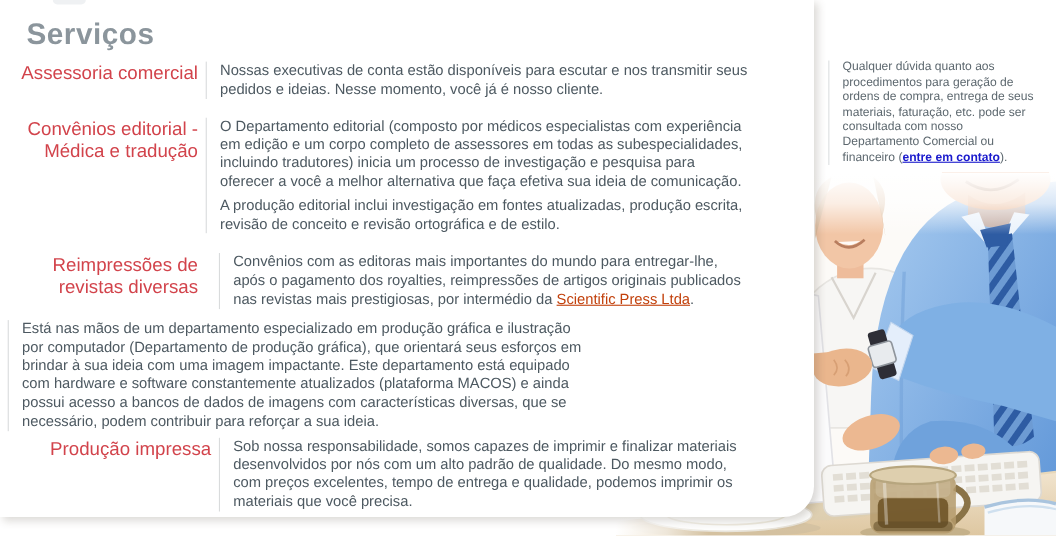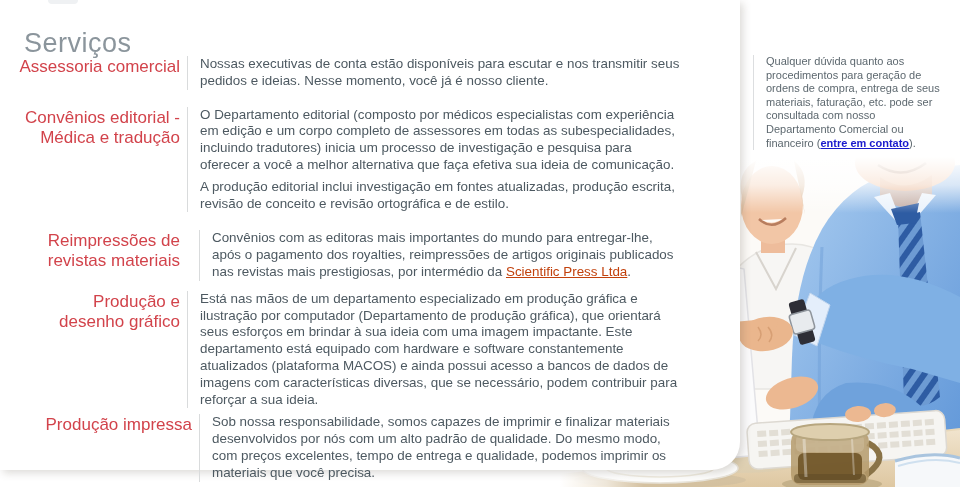--- a/index.html
+++ b/index.html
@@ -10,22 +10,22 @@
   
   .photo-wrap { position:absolute; left:560px; top:157px; width:400px; height:330px; z-index:1; }
 
   
   .content-panel { position:absolute; left:0; top:0; width:740px; height:470px; background:#fff;
                    border-bottom-right-radius:28px; box-shadow:3px 3px 8px rgba(80,70,55,.20); z-index:2; }
 
   .logo-remnant { position:absolute; left:48px; top:0; width:30px; height:4px; background:#eff1f3;
                   border-radius:0 0 8px 8px; z-index:3; }
 
-  .page-title { position:absolute; left:24px; top:28px; z-index:3;
-                font-size:27px; font-weight:400; letter-spacing:.5px; color:#8b959c;text-align:center; }
+  .page-title { position:absolute; left:24px; top:16px; z-index:3;
+                font-size:27px; font-weight:700; letter-spacing:.5px; color:#8b959c;text-align:center; }
 
   .sections { position:absolute; left:0; top:50px; width:680px; z-index:3; }
   .section { display:flex; align-items:flex-start; }
   .sec-m1 { margin-top:6px; }
   .sec-m2 { margin-top:17px; }
   .sec-m3 { margin-top:18px;gap:12px; }
   .sec-m4 { margin-top:10px; }
   .sec-m5 { margin-top:6px;margin-left:12px; }
   .sec-heading { width:180px; text-align:right; color:#d2434b; font-size:17px; line-height:20px;
                  padding-top:1px; flex:none; }
@@ -191,32 +191,28 @@
       </div>
       <div class="sec-body">
         <p>O Departamento editorial (composto por médicos especialistas com experiência em edição e um corpo completo de assessores em todas as subespecialidades, incluindo tradutores) inicia um processo de investigação e pesquisa para oferecer a você a melhor alternativa que faça efetiva sua ideia de comunicação.</p>
         <p>A produção editorial inclui investigação em fontes atualizadas, produção escrita, revisão de conceito e revisão ortográfica e de estilo.</p>
       </div>
     </div>
 
     <div class="section sec-m3">
       <div class="sec-heading">
         <span>Reimpressões de</span>
-        <span>revistas materiais</span>
+        <span>revistas diversas</span>
       </div>
       <div class="sec-body">
         <p><span>Convênios com as editoras mais importantes do mundo para entregar-lhe, após o pagamento dos royalties, reimpressões de artigos originais publicados nas revistas mais prestigiosas, por intermédio da </span><a href="#">Scientific Press Ltda</a><span>.</span></p>
       </div>
     </div>
 
     <div class="section sec-m4">
-      <div class="sec-heading">
-        <span>Produção e</span>
-        <span>desenho gráfico</span>
-      </div>
       <div class="sec-body">
         <p>Está nas mãos de um departamento especializado em produção gráfica e ilustração por computador (Departamento de produção gráfica), que orientará seus esforços em brindar à sua ideia com uma imagem impactante. Este departamento está equipado com hardware e software constantemente atualizados (plataforma MACOS) e ainda possui acesso a bancos de dados de imagens com características diversas, que se necessário, podem contribuir para reforçar a sua ideia.</p>
       </div>
     </div>
 
     <div class="section sec-m5">
       <div class="sec-heading">
         <span>Produção impressa</span>
       </div>
       <div class="sec-body">

